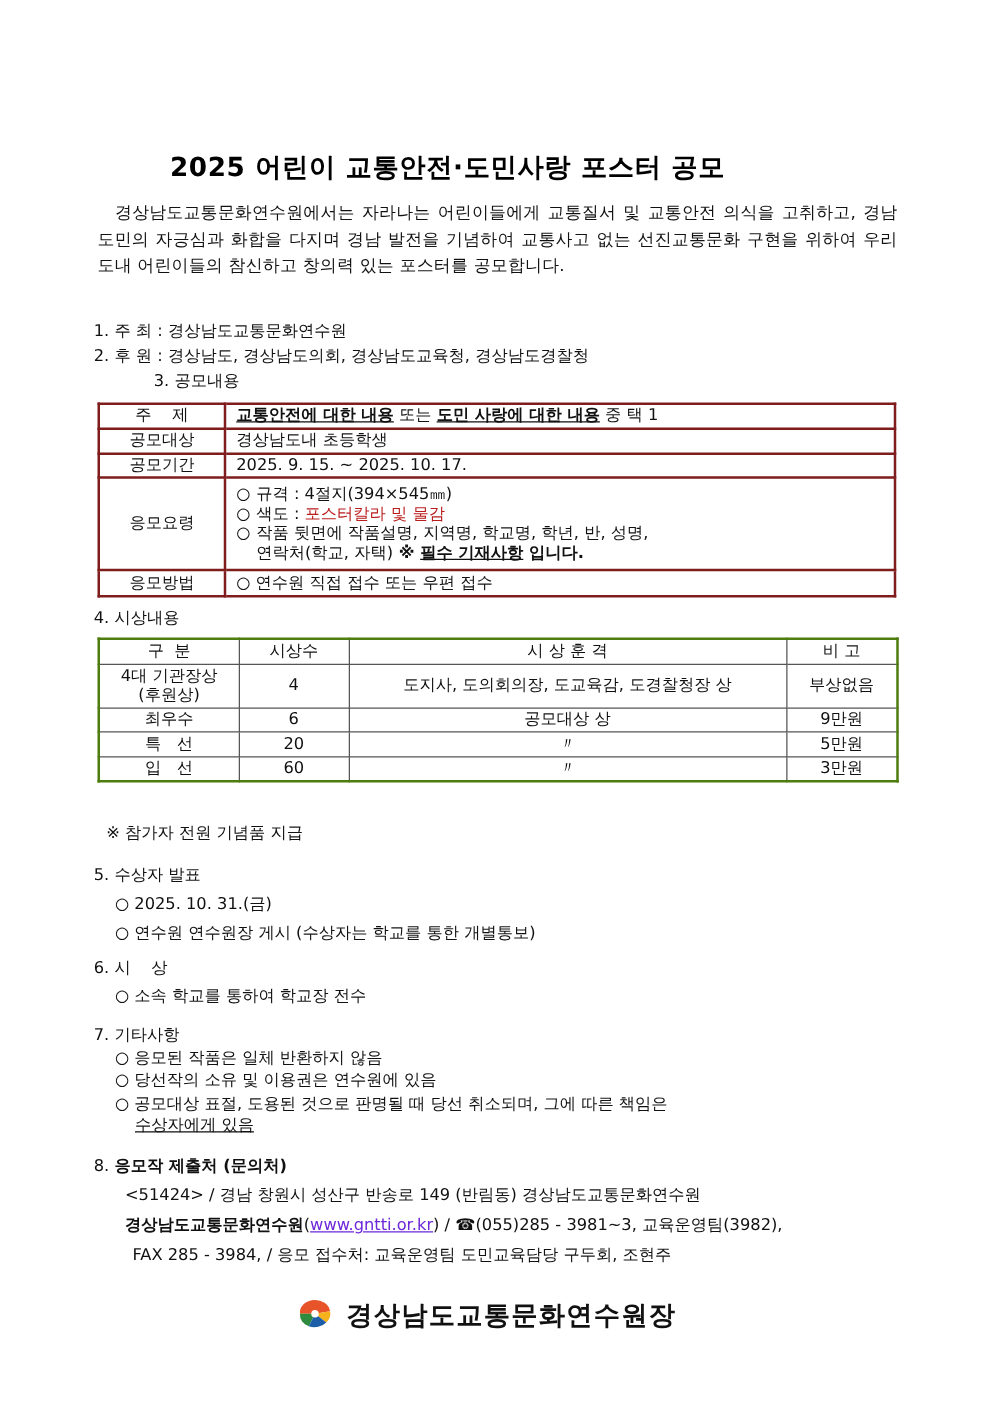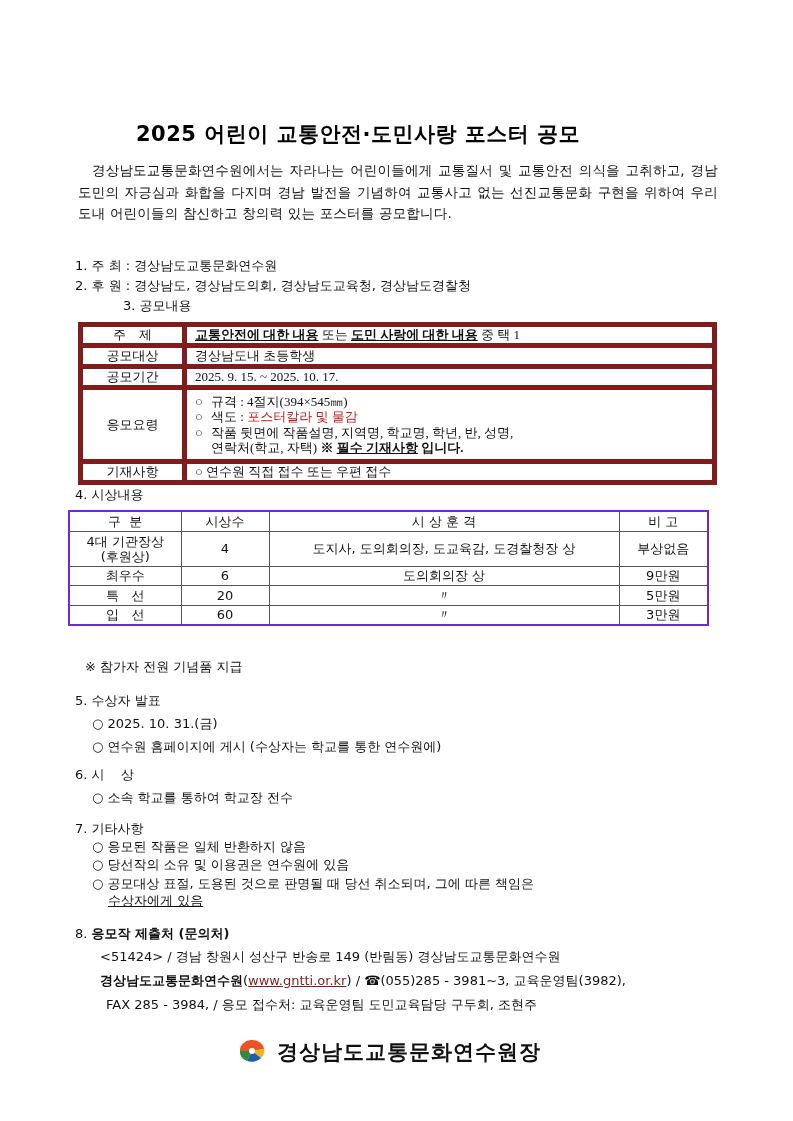--- a/index.html
+++ b/index.html
@@ -17,29 +17,29 @@
       left: 78px; width: 640px; top: 160px; font-size: 13.5px; line-height: 21.5px;
       white-space: normal; text-align: justify; text-align-last: left; letter-spacing: 0.2px;
     }
     .intro .indent { display: inline-block; width: 14px; }
     .line { font-size: 13px; line-height: 18px; }
     .heading { left: 75px; }
     .sub { left: 92px; }
     .sub2 { left: 108px; text-decoration: underline; }
     table { border-collapse: collapse; position: absolute; table-layout: fixed; }
     .t1 { left: 78px; top: 322px; width: 639px; border: 2px solid #000; }
-    .t1 td { border: 5px solid #7f1d1d; font-size: 13px; padding: 0 8px; line-height: 16px; font-family: Liberation Serif, serif; }
+    .t1 td { border: 2px solid #7f1d1d; font-size: 13px; padding: 0 8px; line-height: 16px; }
     .t1 td.lab { text-align: center; width: 99px; padding: 0; }
-    .t2 { left: 68px; top: 510px; width: 639px; border: 2px solid #6d28d9; }
+    .t2 { left: 78px; top: 510px; width: 639px; border: 2px solid #4d7c0f; }
     .t2 td { border: 1px solid #555; font-size: 13px; text-align: center; padding: 0; line-height: 15px; }
     .bu { font-weight: bold; text-decoration: underline; }
     .red { color: #b91c1c; }
     .circ { display: inline-block; width: 16px; }
     .bold { font-weight: bold; }
-    .link { color: #7f1d1d; text-decoration: underline; }
+    .link { color: #6d28d9; text-decoration: underline; }
     .footer {
       left: 0; width: 778px; top: 1038px; text-align: center;
       font-size: 21px; font-weight: bold; letter-spacing: 1px;
     }
     .logo { display: inline-block; width: 30px; height: 24px; vertical-align: -4px; margin-right: 10px; }
   </style>
 </head>
 <body>
 
 <div class="abs title">2025 어린이 교통안전·도민사랑 포스터 공모</div>
@@ -69,21 +69,21 @@
   <tr style="height:74px;">
     <td class="lab">응모요령</td>
     <td style="line-height:15.5px;">
       <div><span class="circ">○</span><span>규격 : 4절지(394×545㎜)</span></div>
       <div><span class="circ">○</span><span style="white-space:pre;text-align:right;">색도 : </span><span class="red">포스터칼라 및 물감</span></div>
       <div><span class="circ">○</span><span>작품 뒷면에 작품설명, 지역명, 학교명, 학년, 반, 성명,</span></div>
       <div style="padding-left:16px;"><span>연락처(학교, 자택)</span><span class="bold" style="white-space:pre;"> ※ </span><span class="bu">필수 기재사항</span><span class="bold" style="white-space:pre;"> 입니다.</span></div>
     </td>
   </tr>
   <tr style="height:21px;">
-    <td class="lab">기재사항</td>
+    <td class="lab">응모방법</td>
     <td>○ 연수원 직접 접수 또는 우편 접수</td>
   </tr>
 </tbody>
   </table>
 
 <div class="abs line heading" style="top:486px;">4. 시상내용</div>
 
 <table class="t2">
   <colgroup>
       <col style="width:112px">
@@ -103,21 +103,21 @@
           <div>4대 기관장상</div>
           <div>(후원상)</div>
         </td>
     <td>4</td>
     <td>도지사, 도의회의장, 도교육감, 도경찰청장 상</td>
     <td>부상없음</td>
   </tr>
   <tr style="height:19px;">
     <td>최우수</td>
     <td>6</td>
-    <td>도의회의장 상</td>
+    <td>공모대상 상</td>
     <td>9만원</td>
   </tr>
   <tr style="height:20px;">
     <td style="white-space:pre;">특   선</td>
     <td>20</td>
     <td>〃</td>
     <td>5만원</td>
   </tr>
   <tr style="height:20px;">
     <td style="white-space:pre;">입   선</td>
@@ -125,21 +125,21 @@
     <td>〃</td>
     <td>3만원</td>
   </tr>
 </tbody>
   </table>
 
 <div class="abs line" style="left:85px; top:658px;">※ 참가자 전원 기념품 지급</div>
 
 <div class="abs line heading" style="top:692px;">5. 수상자 발표</div>
 <div class="abs line sub" style="top:715px;">○ 2025. 10. 31.(금)</div>
-<div class="abs line sub" style="top:738px;">○ 연수원 홈페이지에 게시 (수상자는 학교를 통한 연수원에)</div>
+<div class="abs line sub" style="top:738px;">○ 연수원 연수원장 게시 (수상자는 학교를 통한 개별통보)</div>
 
 <div class="abs line heading" style="top:766px; white-space:pre;">6. 시    상</div>
 <div class="abs line sub" style="top:789px;">○ 소속 학교를 통하여 학교장 전수</div>
 
 <div class="abs line heading" style="top:820px;">7. 기타사항</div>
 <div class="abs line sub" style="top:838px;">○ 응모된 작품은 일체 반환하지 않음</div>
 <div class="abs line sub" style="top:856px;">○ 당선작의 소유 및 이용권은 연수원에 있음</div>
 <div class="abs line sub" style="top:875px;">○ 공모대상 표절, 도용된 것으로 판명될 때 당선 취소되며, 그에 따른 책임은</div>
 <div class="abs line sub2" style="top:892px;">수상자에게 있음</div>
 

